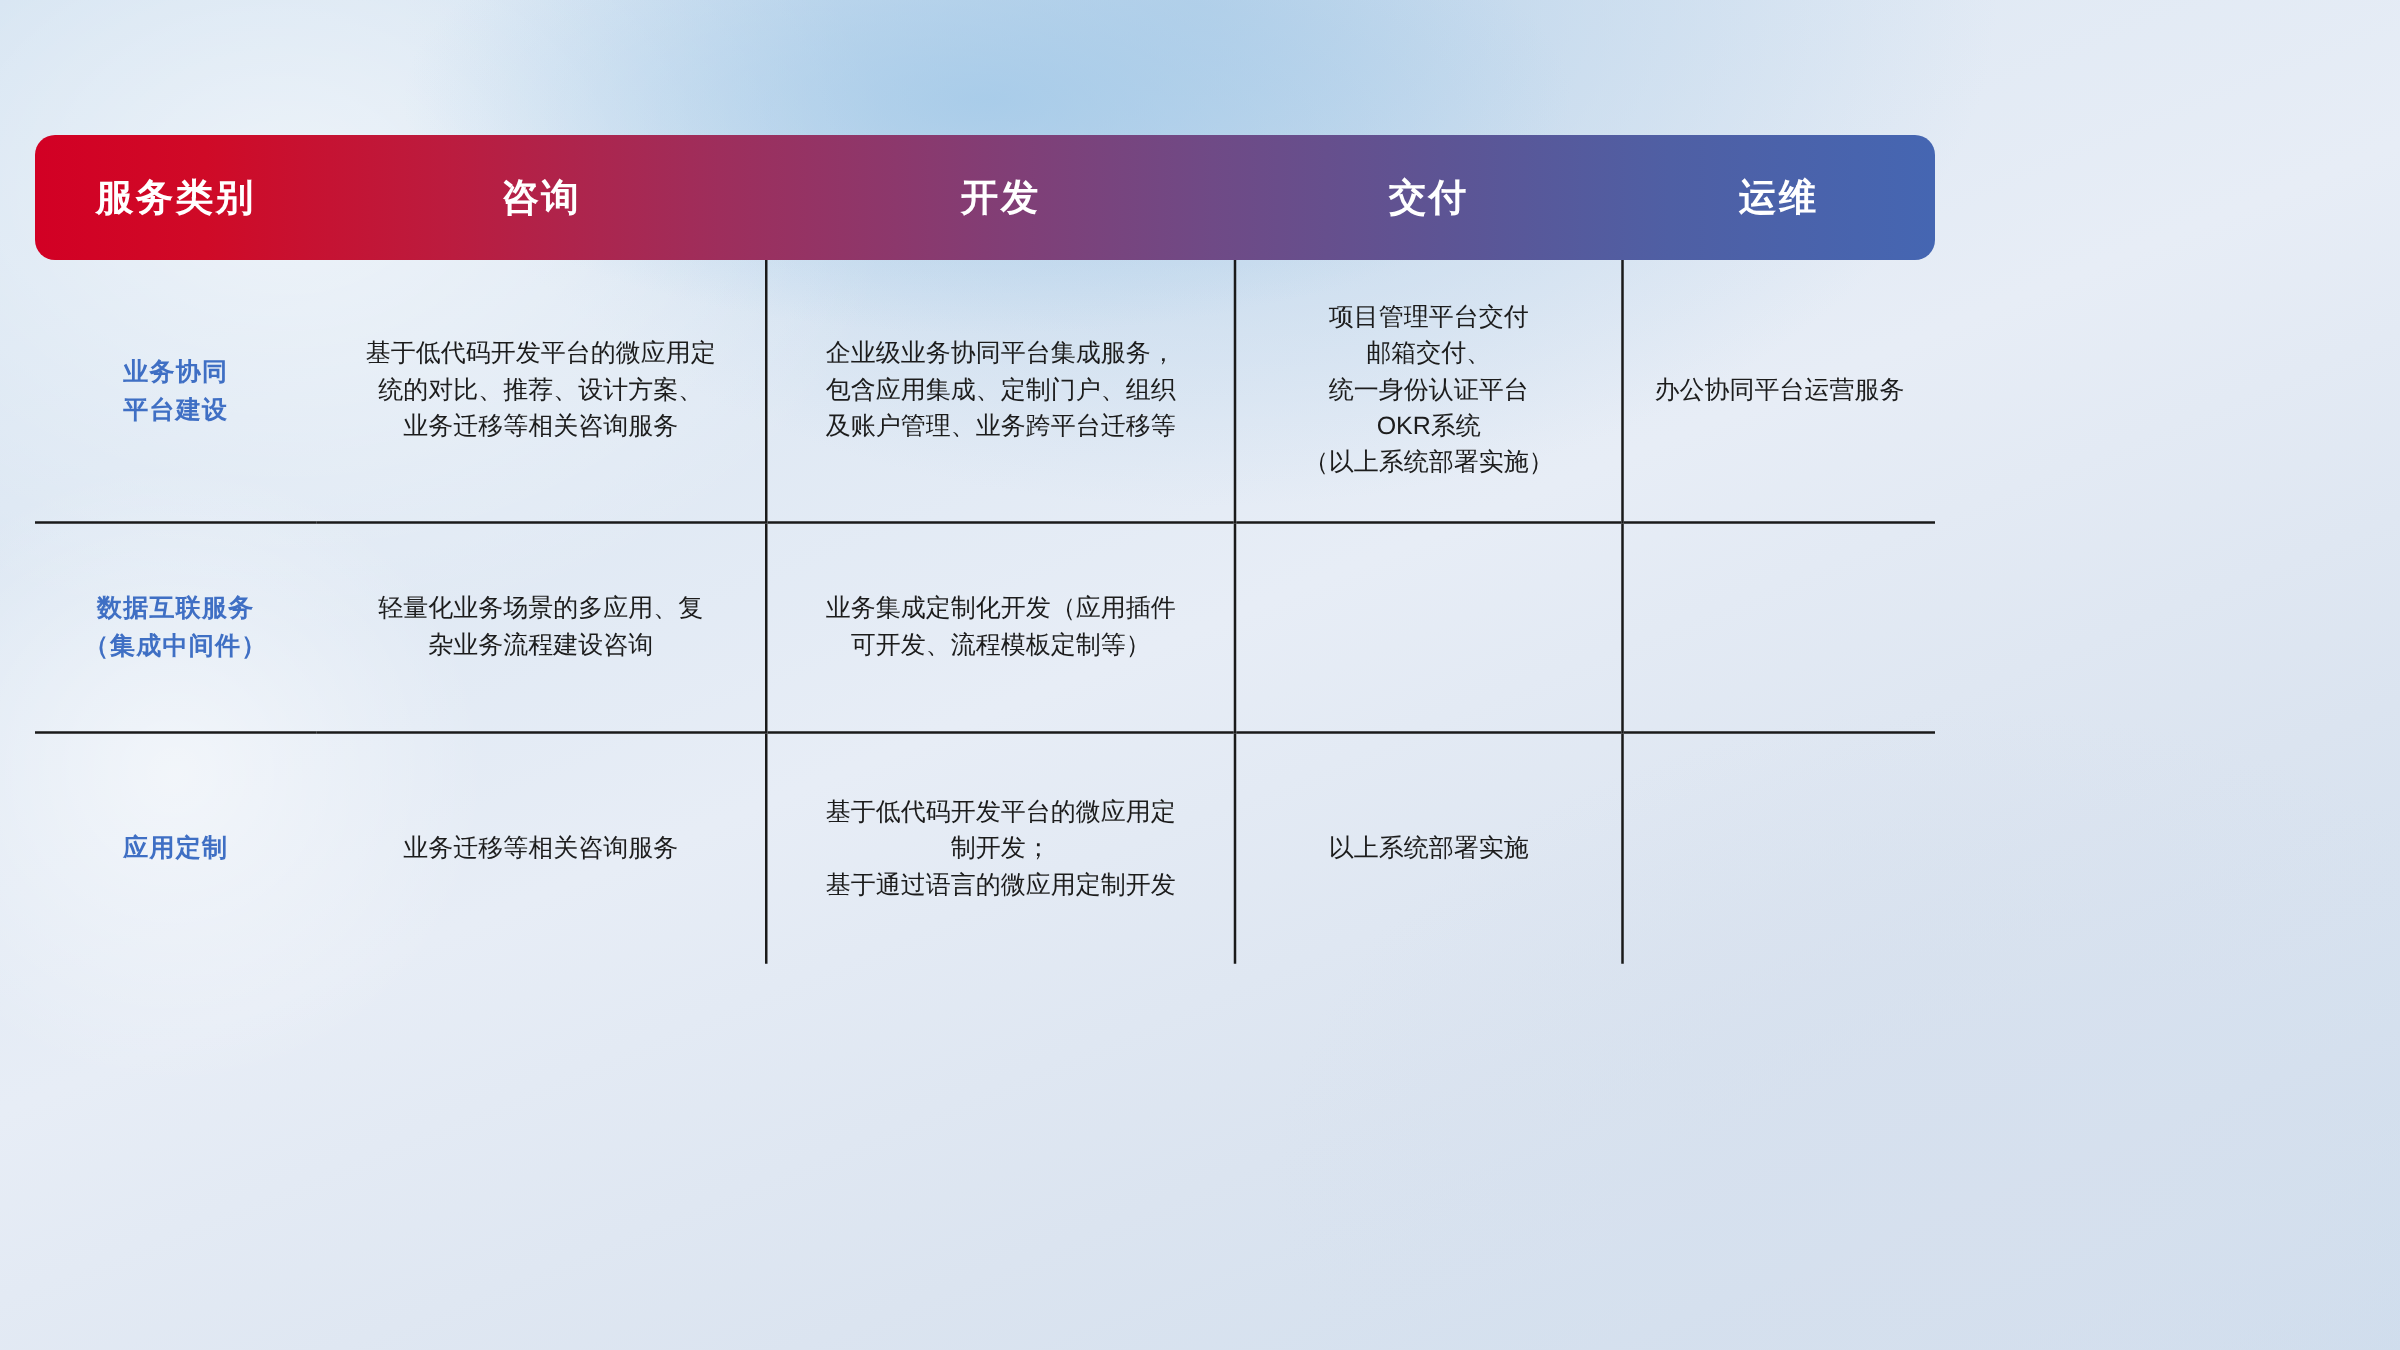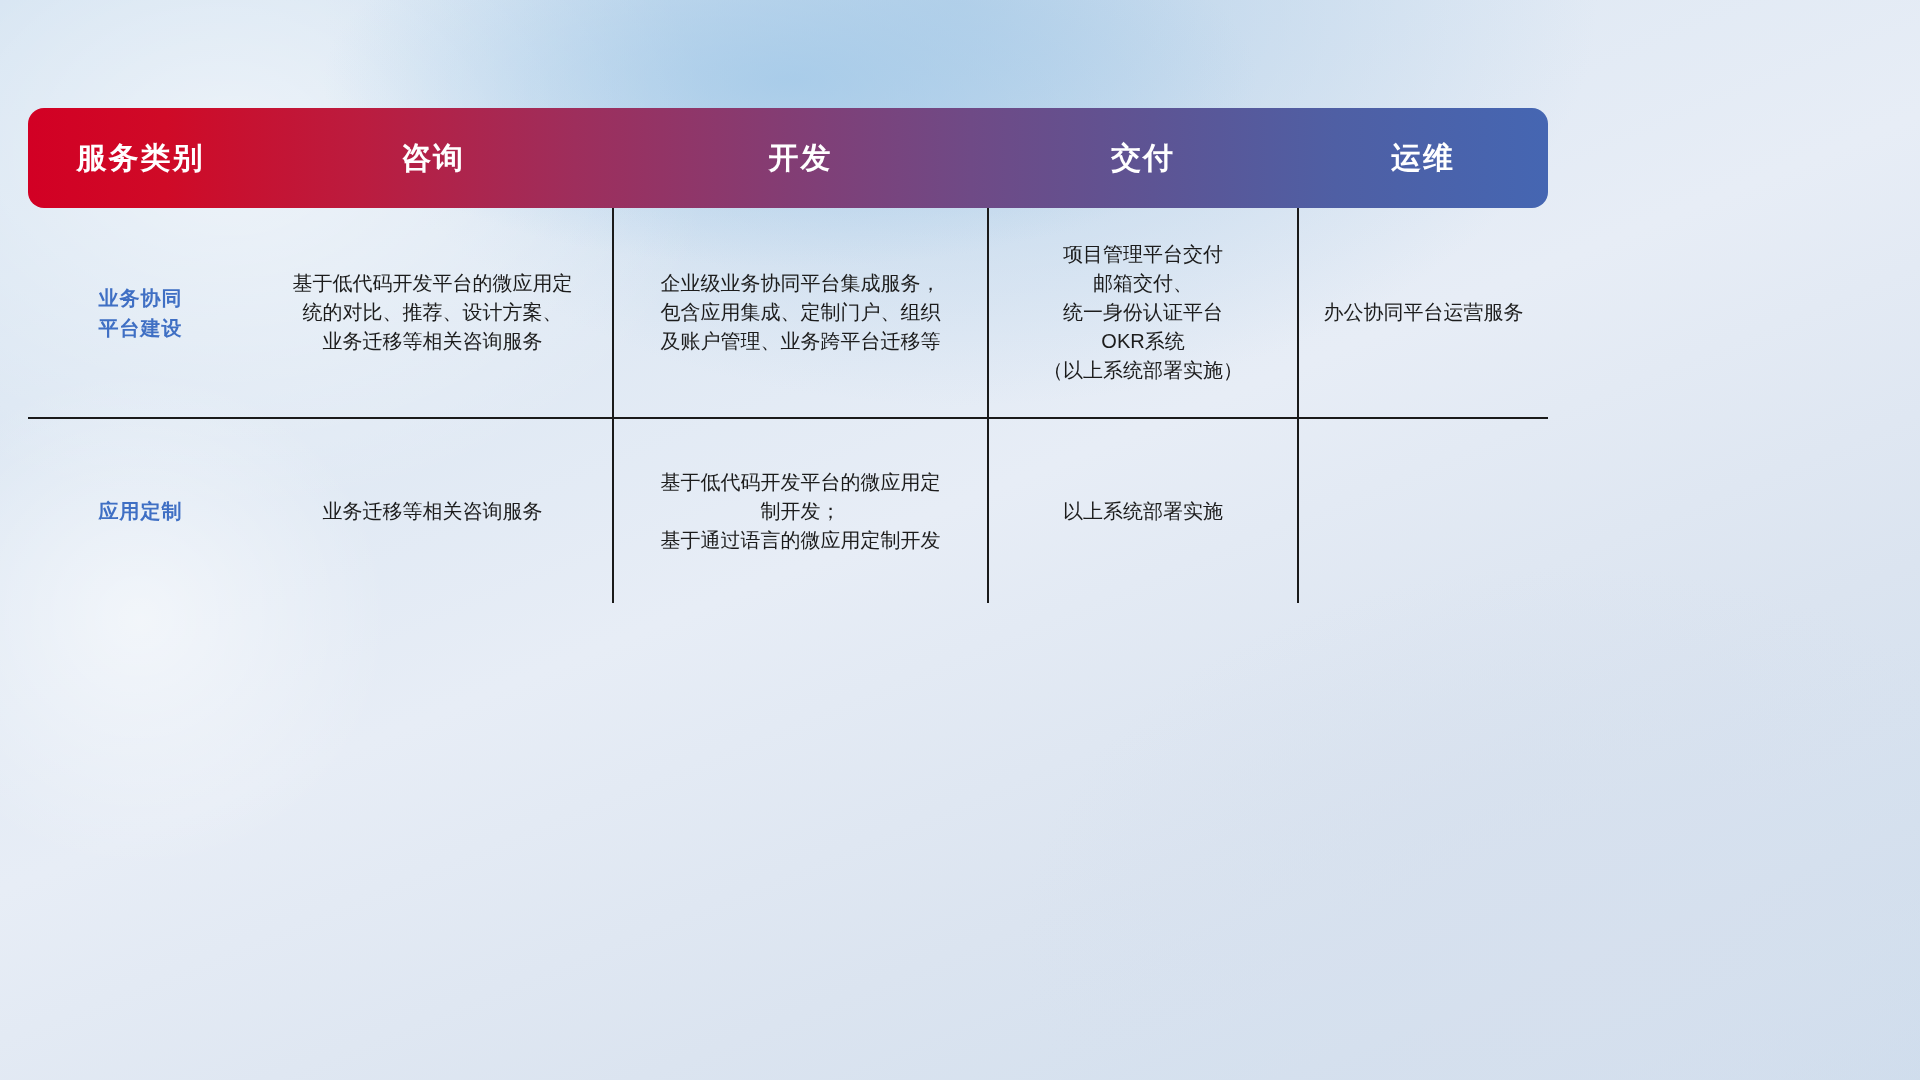--- a/index.html
+++ b/index.html
@@ -175,20 +175,40 @@
 邮箱交付、
 统一身份认证平台
 OKR系统
 （以上系统部署实施）</span>
           </td>
           <td class="vline">
             <span class="cell-text">办公协同平台运营服务</span>
           </td>
         </tr>
 
+        <tr id="row-2" class="rowline">
+          <td class="cat">
+            <span class="cell-text">数据互联服务
+（集成中间件）</span>
+          </td>
+          <td>
+            <span class="cell-text">轻量化业务场景的多应用、复
+杂业务流程建设咨询</span>
+          </td>
+          <td class="vline">
+            <span class="cell-text">业务集成定制化开发（应用插件
+可开发、流程模板定制等）</span>
+          </td>
+          <td class="vline">
+            <span class="cell-text"></span>
+          </td>
+          <td class="vline">
+            <span class="cell-text"></span>
+          </td>
+        </tr>
 
         <tr id="row-3" class="rowline">
           <td class="cat">
             <span class="cell-text">应用定制</span>
           </td>
           <td>
             <span class="cell-text">业务迁移等相关咨询服务</span>
           </td>
           <td class="vline">
             <span class="cell-text">基于低代码开发平台的微应用定

